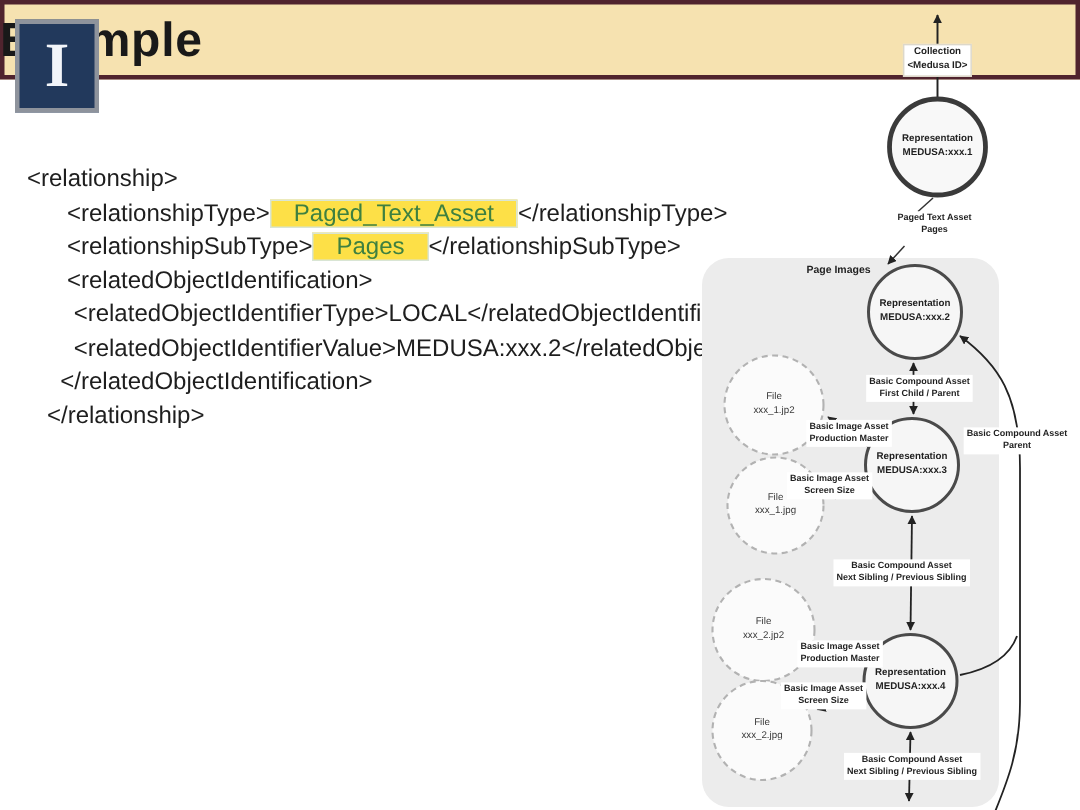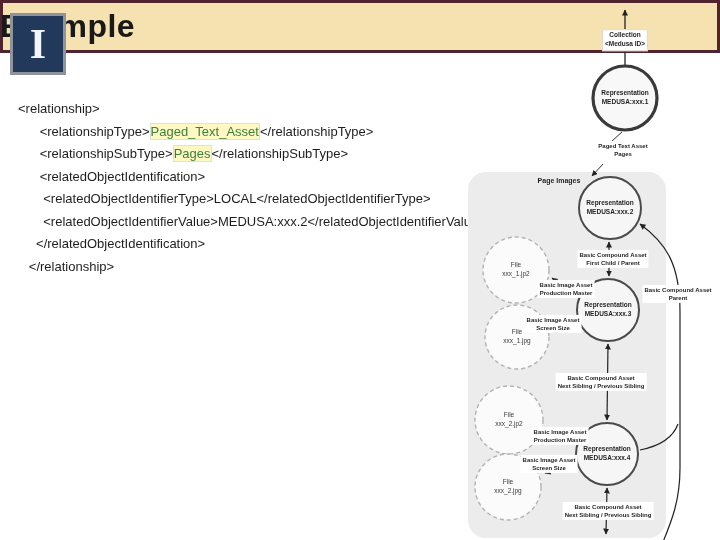--- a/index.html
+++ b/index.html
@@ -14,24 +14,24 @@
             font-size:32px; font-weight:600; color:#191919; z-index:2; letter-spacing:0.5px; }
 
   
   .logo { position:absolute; left:10px; top:13px; width:56px; height:62px;
           background:#22395C; border:3px solid #8E939C; z-index:3;
           display:flex; align-items:center; justify-content:center; }
   .logo-i { font-family:"Liberation Serif", serif; font-weight:bold; font-size:42px;
             color:#F2F5FA; line-height:1; }
 
   
-  .xml { position:absolute; left:18px; top:98px; z-index:1; font-size:13px;
+  .xml { position:absolute; left:18px; top:109px; z-index:1; font-size:16px;
          line-height:22.5px; color:#1E1E1E; white-space:pre; }
   .xml .tag { color:#1E1E1E; }
-  .xml .val { color:#3E8040; background:#fef9c3; border:1px solid #D9E5D4; padding:0 0; }
+  .xml .val { color:#3E8040; background:#fde047; border:1px solid #D9E5D4; padding:0 15px; }
 
   
   svg.diagram { position:absolute; left:0; top:0; z-index:4; pointer-events:none; }
   .dlabel { position:absolute; transform:translate(-50%,-50%); z-index:5;
             font-size:6.5px; font-weight:bold; color:#1F1F1F; text-align:center;
             line-height:1.35; white-space:nowrap; }
   .dlabel span { display:block; }
   .boxed { background:#FFFFFF; padding:1px 2px; }
   .collection-box { border:1px solid #DDD8CA; font-size:6.5px; }
   .circle-label { font-size:6.5px; }

